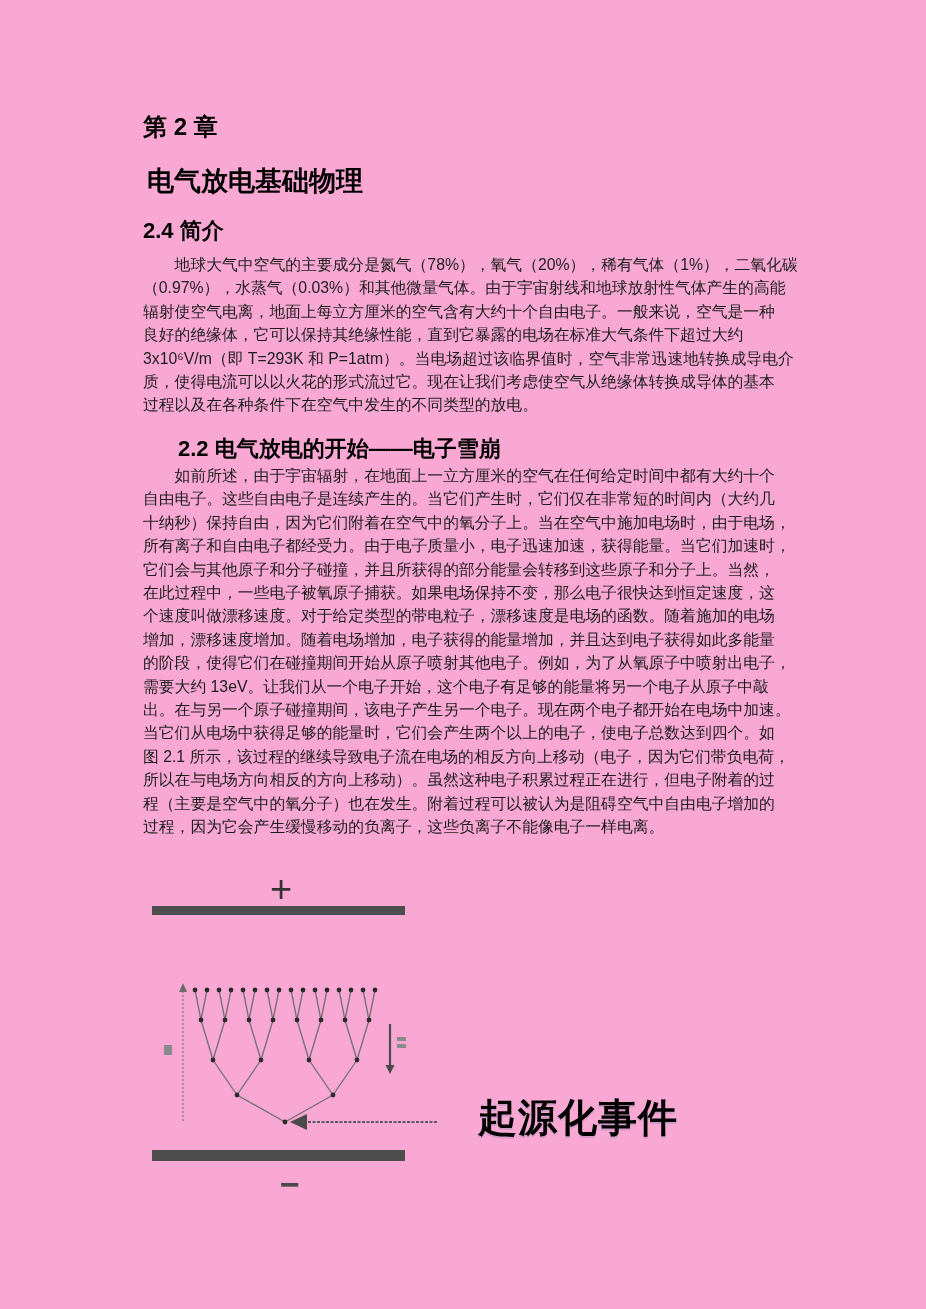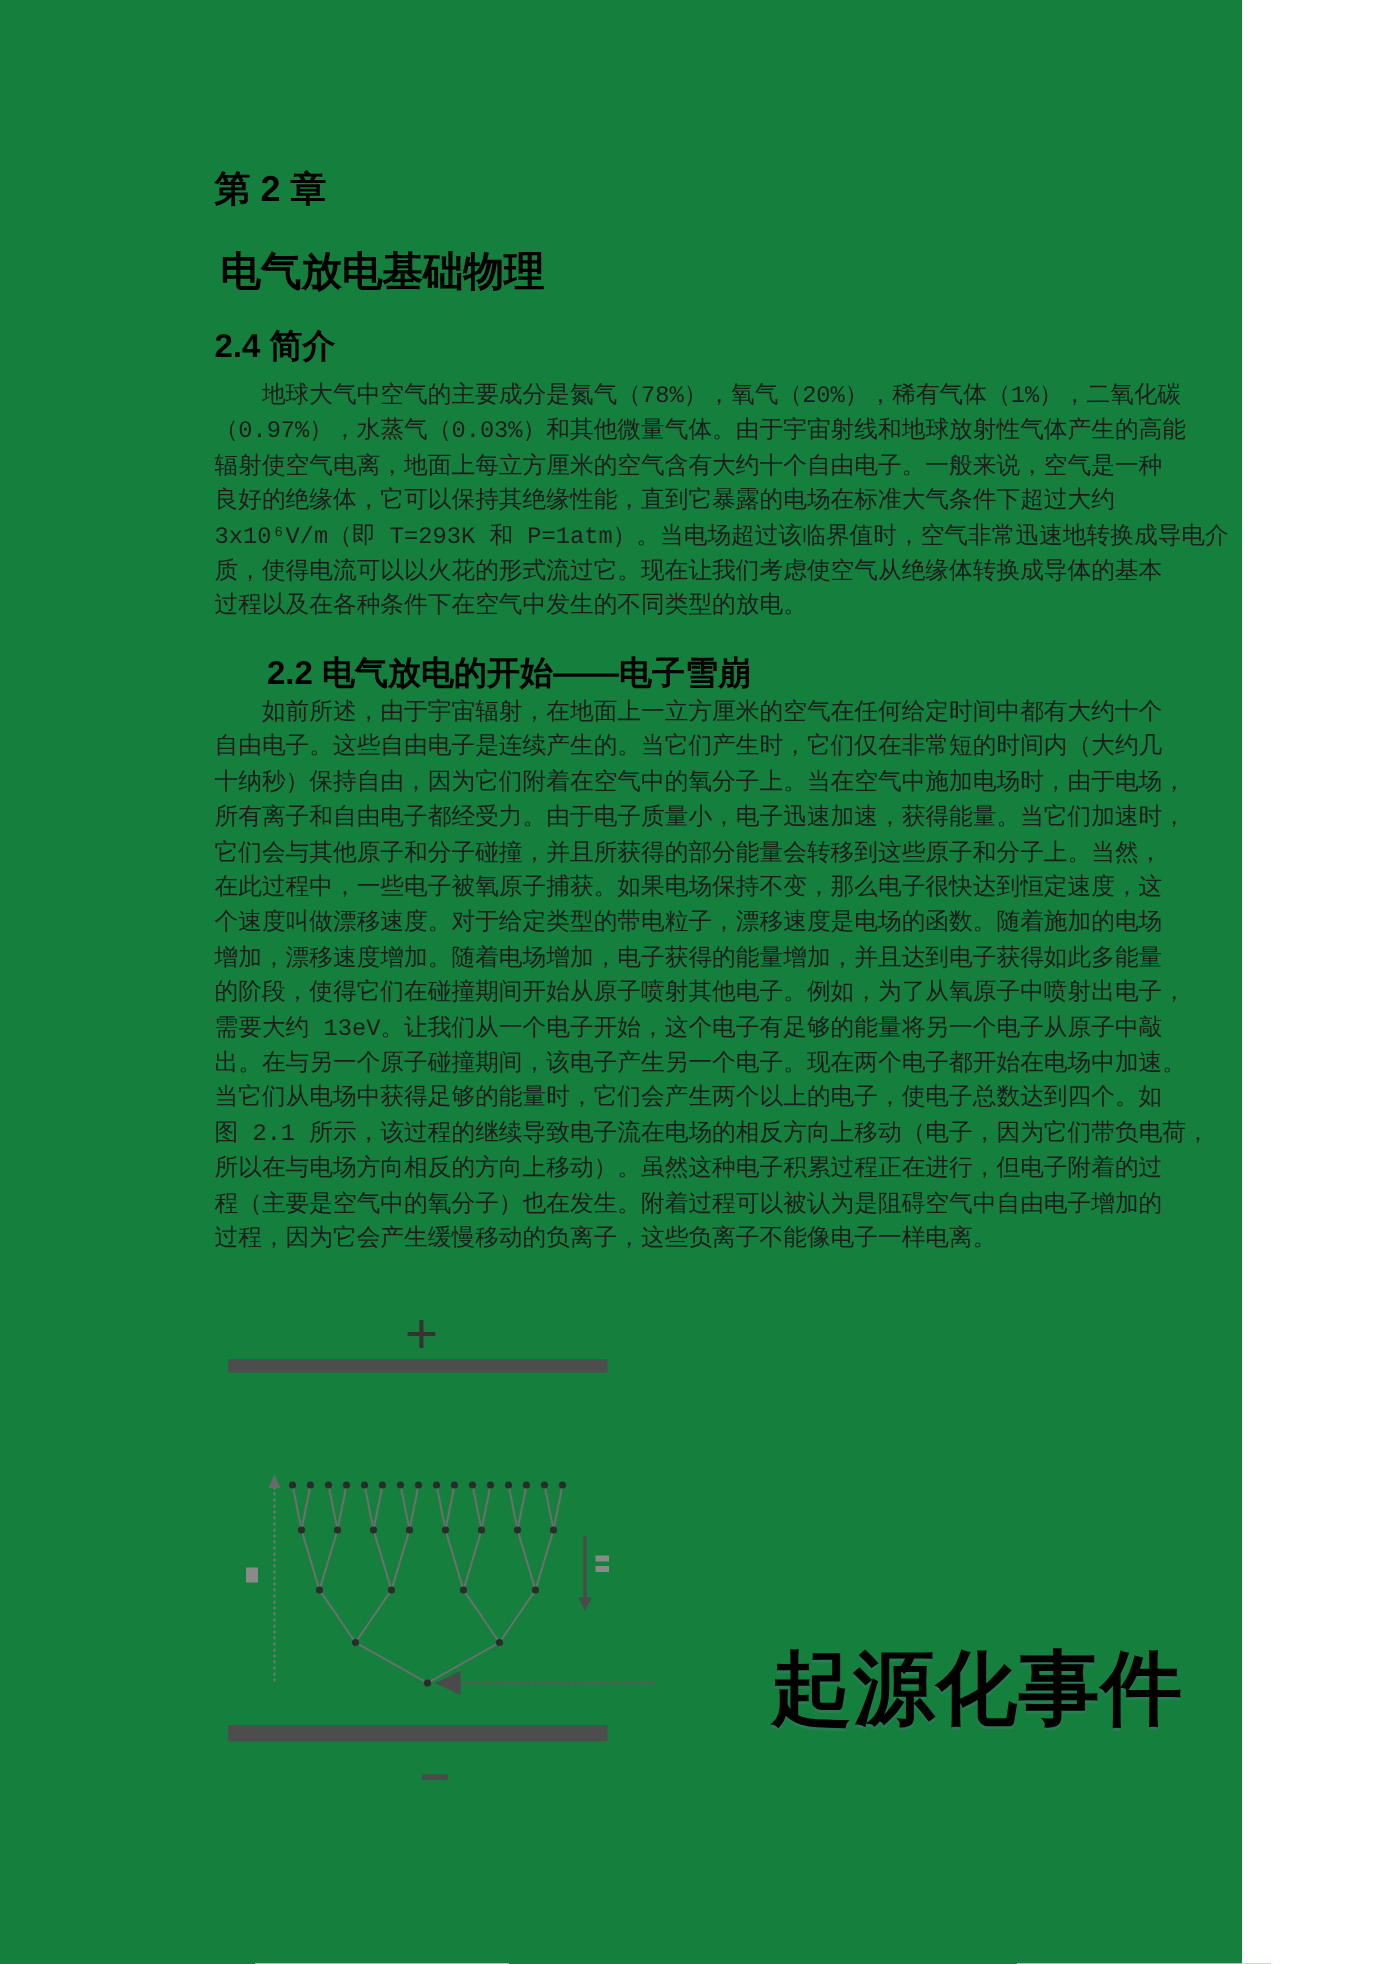--- a/index.html
+++ b/index.html
@@ -1,20 +1,20 @@
 <!DOCTYPE html>
 <html lang="zh"><head>
 <meta charset="utf-8">
 <style>
   html,body{margin:0;padding:0;background:#ffffff;}
   .page{
     position:relative;
-    width:828px;
+    width:926px;
     height:1309px;
-    background:#15803d;
+    background:#f9a8d4;
     font-family:"Liberation Sans","DejaVu Sans",sans-serif;
     color:#141414;
     overflow:hidden;
   }
   .chapter-number{
     position:absolute;left:143px;top:113px;
     font-size:24px;font-weight:700;color:#000;margin:0;line-height:1.2;
   }
   .chapter-title{
     position:absolute;left:143px;top:161px;
@@ -25,33 +25,31 @@
     font-size:22px;font-weight:700;color:#000;margin:0;line-height:1.2;
   }
   #sec1-heading{top:218px;}
   #sec2-heading{top:436px;margin-left:35px;}
   .para{
     position:absolute;left:143px;width:710px;
     font-size:15.8px;line-height:23.4px;
     color:#1c1c1c;
     white-space:pre-line;
     text-align:left;
-    font-family:Liberation Mono, monospace;
   }
   #sec1-paragraph{top:253px;}
   #sec2-paragraph{top:464px;}
   .figure-svg{
     position:absolute;left:140px;top:860px;width:660px;height:345px;
   }
   .figure-annotation{
     position:absolute;left:478px;top:1097px;
-    font-size:54px;font-weight:700;color:#000;
+    font-size:39px;font-weight:700;color:#000;
     letter-spacing:1px;line-height:1.1;
     text-shadow:0 2px 0 rgba(90,120,160,0.25);
-    margin-left:36px;
   }
 </style>
 </head>
 <body>
 
 <div class="page">
 
   <h1 class="chapter-number">第 2 章</h1>
 
   <h1 class="chapter-title">电气放电基础物理</h1>

